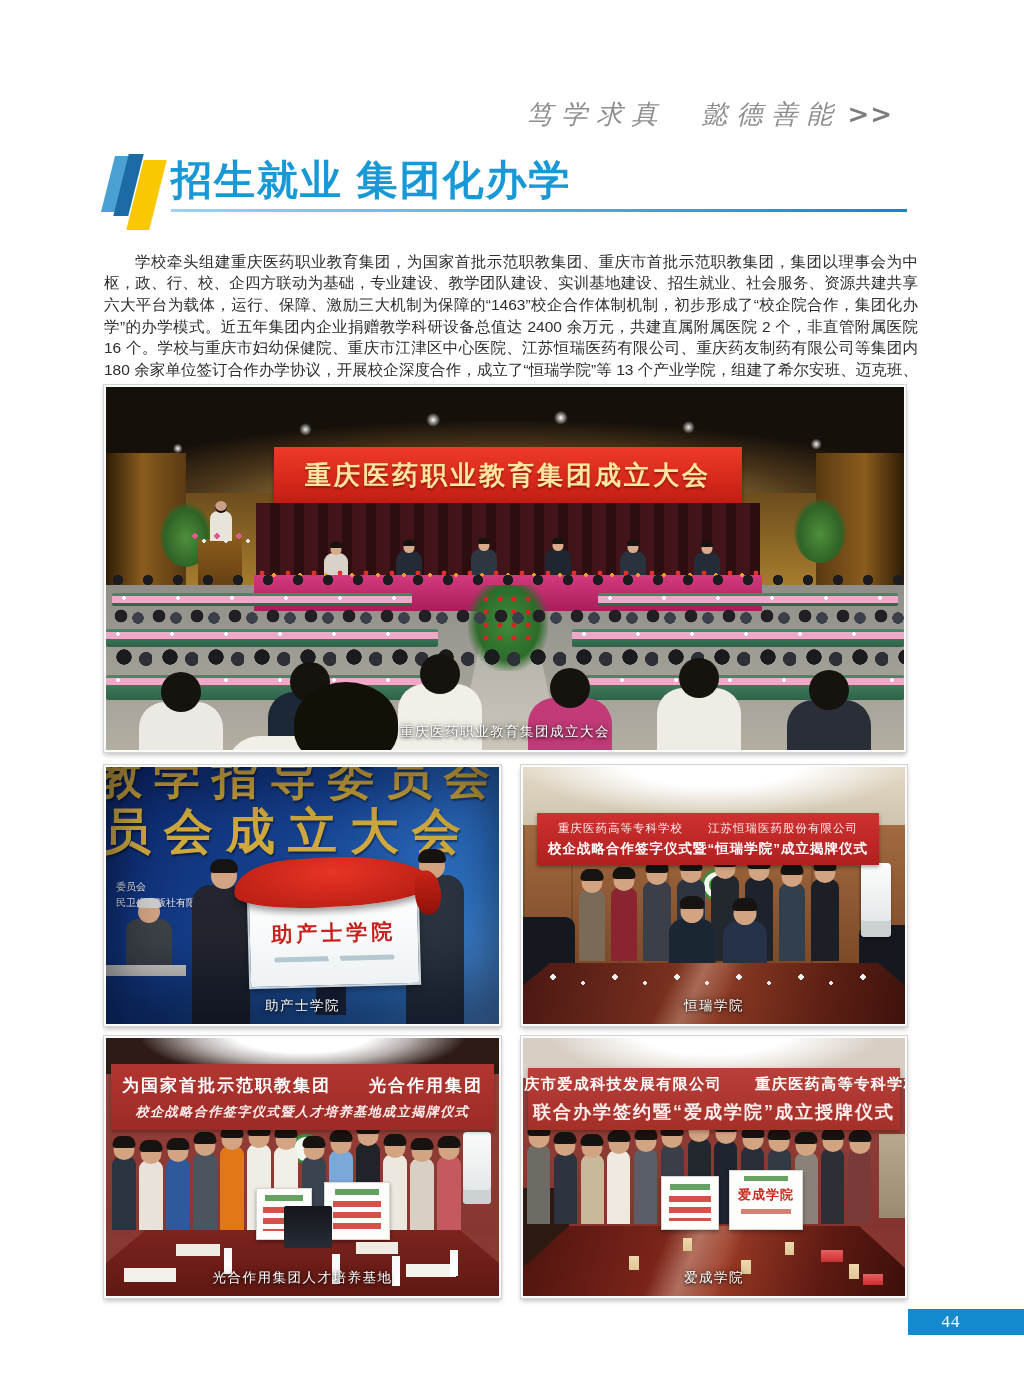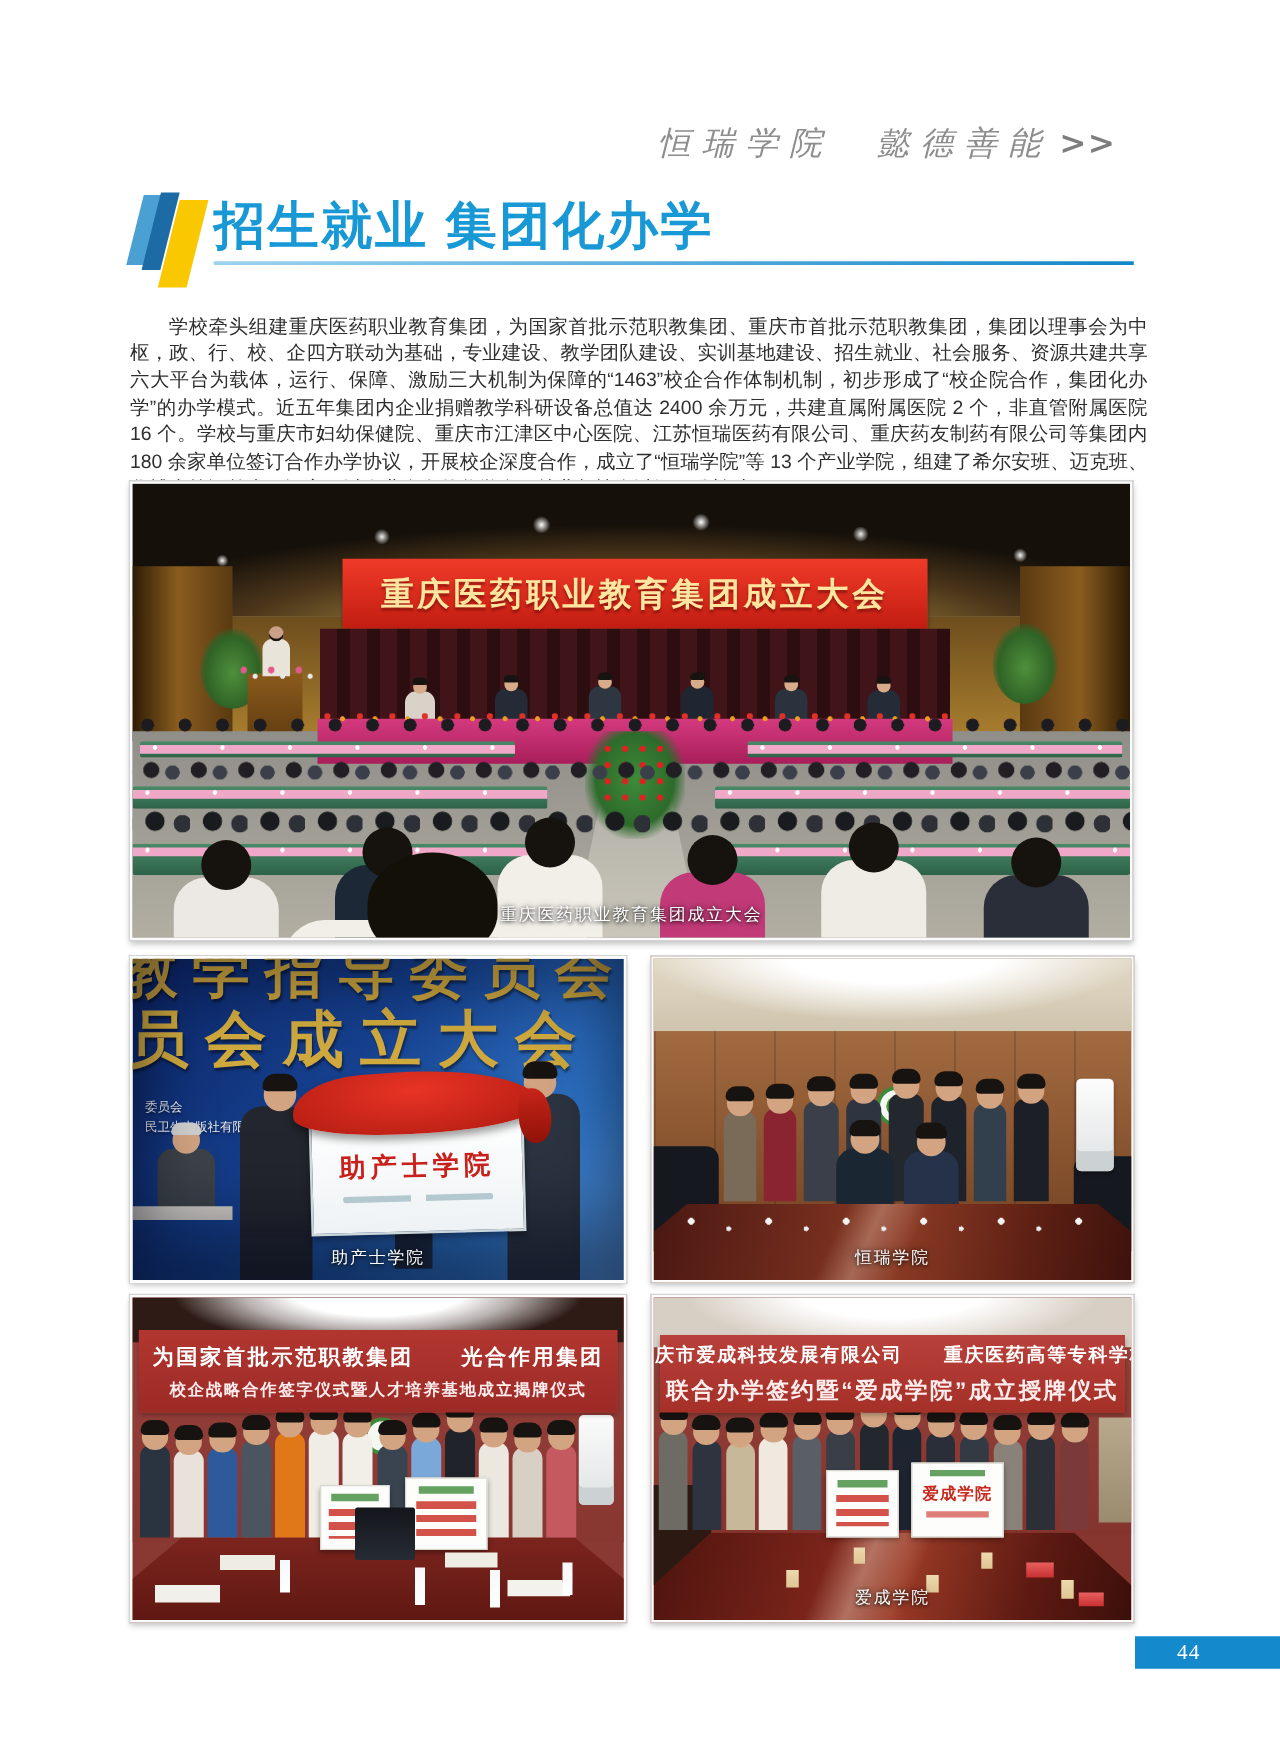--- a/index.html
+++ b/index.html
@@ -229,21 +229,21 @@
 
   
   #p4{left:104px;top:1036px;width:393px;height:258px;background:#8a3832;}
   .p4-ceiling{top:0;left:0;right:0;height:36px;background-color:#2e1b16;background-image:
     radial-gradient(ellipse 58% 170% at 50% -10%,#ffffff 30%,rgba(255,255,255,.65) 48%,rgba(255,255,255,0) 72%);}
   .p4-wall{top:36px;left:0;right:0;height:160px;background:linear-gradient(#96403a,#883630);}
   .p4-banner{left:5px;right:5px;top:26px;height:66px;z-index:8;
     background:linear-gradient(#b23630,#9c2a26);box-shadow:0 2px 4px rgba(0,0,0,.3);
     display:flex;flex-direction:column;align-items:center;justify-content:center;gap:6px;}
   .p4-banner .l1{color:#ffffff;font-size:17px;font-weight:bold;letter-spacing:2px;white-space:nowrap;}
-  .p4-banner .l2{color:#ffecec;font-size:13px;font-weight:bold;letter-spacing:1.5px;white-space:nowrap;}
+  .p4-banner .l2{color:#ffecec;font-size:13px;font-weight:bold;letter-spacing:1.5px;white-space:nowrap;font-style:italic;}
   .p4-logo{left:50%;top:96px;width:24px;height:24px;margin-left:-12px;border-radius:50%;
     background:#f4f8f2;border:3px solid #3e8a3a;z-index:6;}
   .p4-people{left:6px;right:38px;top:100px;height:92px;z-index:7;
     display:flex;justify-content:space-between;align-items:flex-end;}
   .p4-people .person{width:24px;}
   .p4-people .person:nth-child(1){height:74px;background:#2a3340;}
   .p4-people .person:nth-child(2){height:70px;background:#e8e2da;}
   .p4-people .person:nth-child(3){height:72px;background:#2e5a9c;}
   .p4-people .person:nth-child(4){height:78px;background:#4a5560;}
   .p4-people .person:nth-child(5){height:84px;background:#e07818;}
@@ -332,21 +332,21 @@
   .pagenum{
     position:absolute;left:908px;top:1309px;width:116px;height:26px;background:#1489cb;
     display:flex;align-items:center;justify-content:center;padding-right:30px;box-sizing:border-box;
   }
   .pagenum span{color:#fff;font-size:17px;font-family:"Liberation Serif","DejaVu Serif",serif;letter-spacing:1px;}
 </style>
 </head>
 <body>
 
 <div class="motto">
-  <span>恒瑞学院　懿德善能</span><span class="arrows">&gt;&gt;</span>
+  <span>笃学求真　懿德善能</span><span class="arrows">&gt;&gt;</span>
 </div>
 
 <div class="title-mark">
   <i class="s1"></i>
     <i class="s2"></i>
     <i class="s3"></i>
 </div>
 <div class="page-title">招生就业  集团化办学</div>
 <div class="title-rule"></div>
 
@@ -420,20 +420,24 @@
   </div>
   <div class="layer p2-cloth"></div>
   <div class="layer p2-vignette"></div>
   <div class="caption">助产士学院</div>
 </div>
 
 <div class="photo" id="p3">
   <div class="layer p3-ceiling"></div>
   <div class="layer p3-wall"></div>
   <div class="layer p3-logo"></div>
+  <div class="layer p3-banner">
+    <span class="l1">重庆医药高等专科学校　　江苏恒瑞医药股份有限公司</span>
+    <span class="l2">校企战略合作签字仪式暨“恒瑞学院”成立揭牌仪式</span>
+  </div>
   <div class="layer p3-chair c1"></div>
   <div class="layer p3-chair c2"></div>
   <div class="layer p3-ac"></div>
   <div class="layer p3-people">
     <div class="person"></div>
       <div class="person"></div>
       <div class="person"></div>
       <div class="person"></div>
     <div class="person"></div>
       <div class="person"></div>
@@ -470,20 +474,21 @@
       <div class="person"></div>
       <div class="person"></div>
     <div class="person"></div>
   </div>
   <div class="layer p4-signs sgl"></div>
   <div class="layer p4-signs sgr"></div>
   <div class="layer p4-table"></div>
   <div class="layer p4-laptop"></div>
   <div class="layer p4-papers"></div>
   <div class="layer p4-bottles"></div>
+  <div class="caption">光合作用集团人才培养基地</div>
 </div>
 
 <div class="photo" id="p5">
   <div class="layer p5-ceiling"></div>
   <div class="layer p5-wall"></div>
   <div class="layer p5-banner">
     <span class="l1">重庆市爱成科技发展有限公司　　重庆医药高等专科学校</span>
     <span class="l2">联合办学签约暨“爱成学院”成立授牌仪式</span>
   </div>
   <div class="layer p5-chair"></div>

